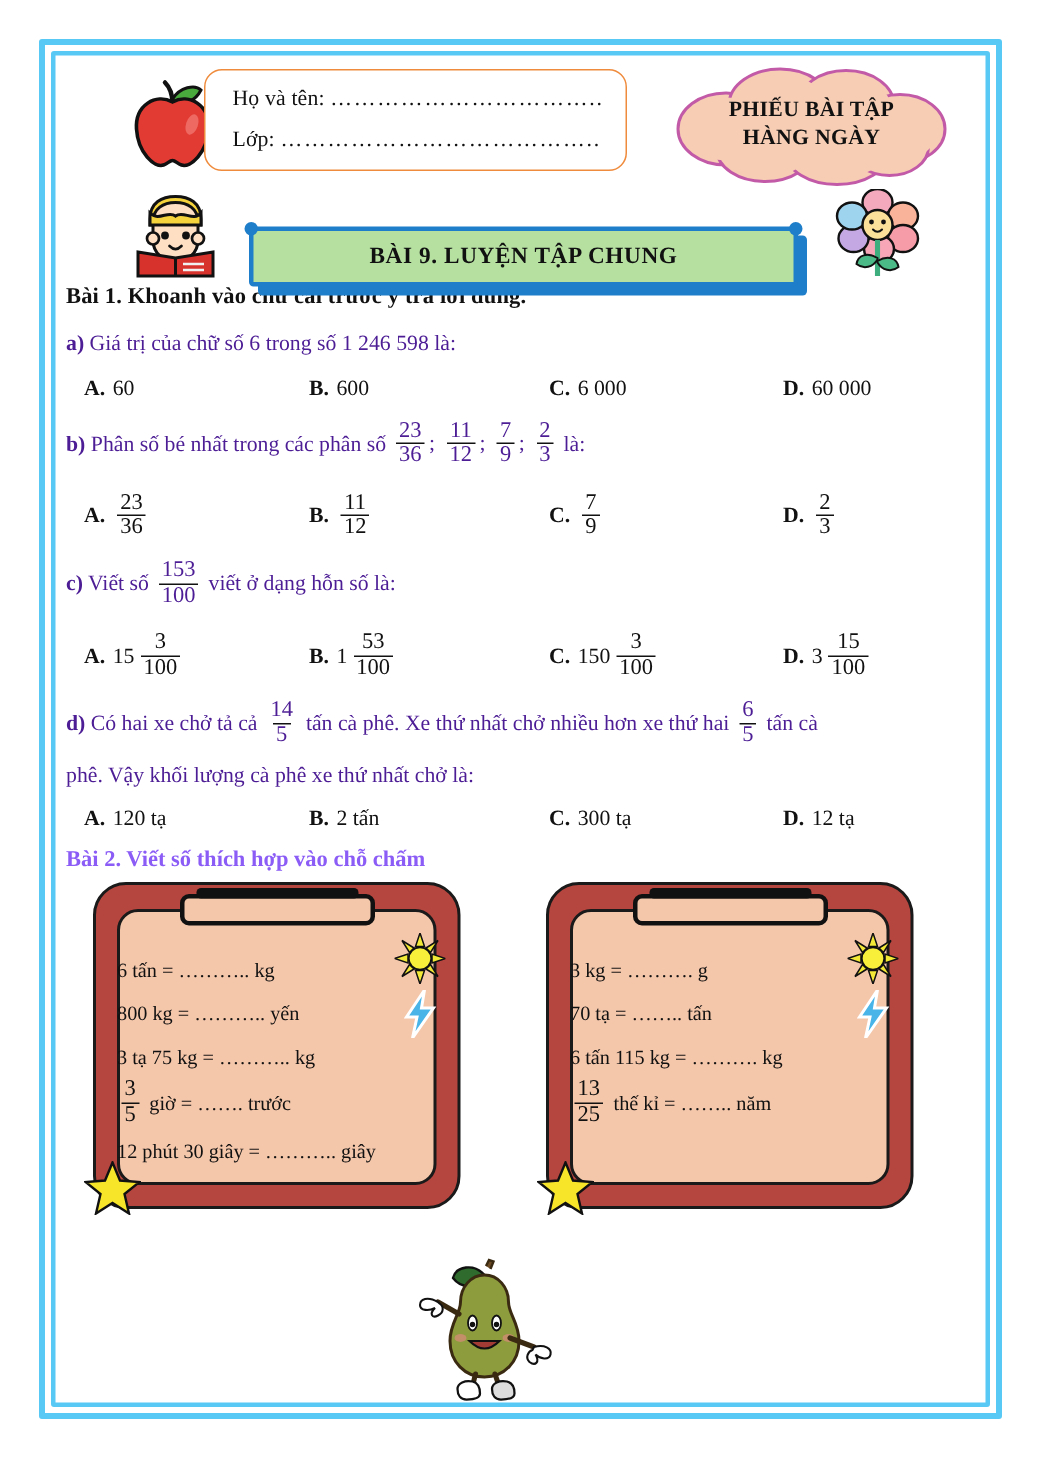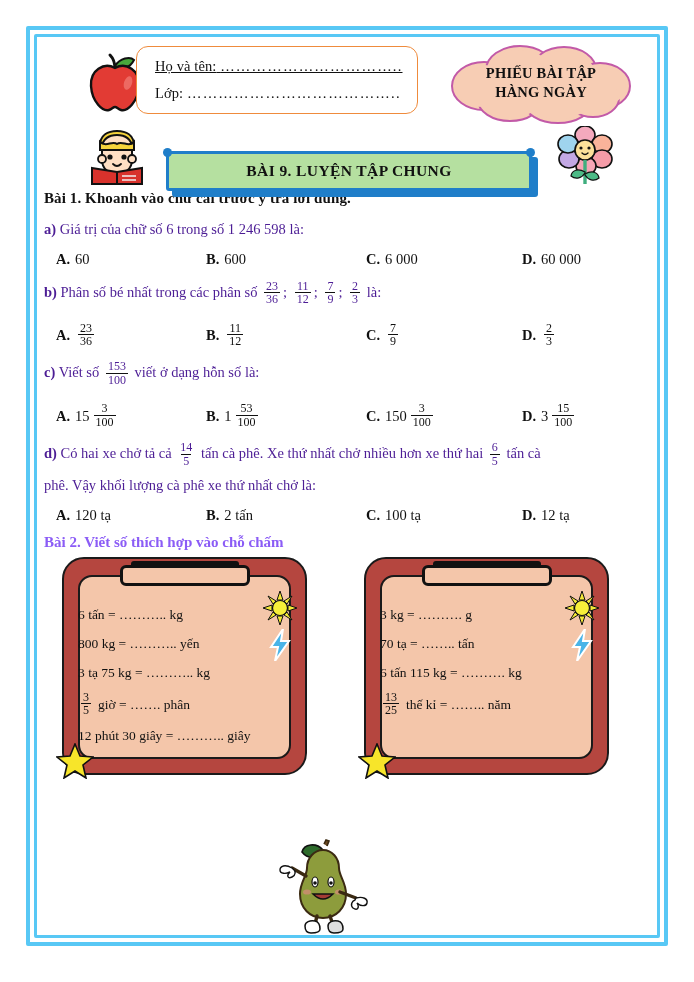--- a/index.html
+++ b/index.html
@@ -56,21 +56,21 @@
     background: #fff;
   }
   .name-line {
     position: absolute;
     left: 18px;
     font-size: 14.5px;
     color: #111;
     white-space: nowrap;
     letter-spacing: .1px;
   }
-  .name-line.l1 { top: 11px; text-decoration: underline; }
+  .name-line.l1 { top: 11px; }
   .name-line.l2 { top: 38px; }
   .dots { letter-spacing: 1.2px; }
 
   .cloud-badge {
     position: absolute;
     left: 404px; top: 0px;
     width: 186px; height: 82px;
   }
   .cloud-badge .cloud-text {
     position: absolute;
@@ -166,21 +166,21 @@
   .opt-row.tall { margin-top: 16px; align-items: flex-start; }
   .opt-row.tall .opt { align-items: center; }
 
   
   .frac {
     display: inline-flex;
     flex-direction: column;
     align-items: center;
     vertical-align: middle;
     margin: 0 3px;
-    font-size: 12px;
+    font-size: 15px;
     line-height: 1.04;
     position: relative;
     top: -1px;
   }
   .frac .num { padding: 0 2px; }
   .frac .den { padding: 0 2px; border-top: 1.2px solid #111; }
   .mixed { display: inline-flex; align-items: center; justify-content: center; }
   .mixed .whole { margin-right: 1px; }
   .inline-sep { margin: 0 1px 0 0; }
 
@@ -530,21 +530,21 @@
       <div class="opt opt-a">
         <span class="lbl">A.</span>
         <span>120 tạ</span>
       </div>
       <div class="opt opt-b">
         <span class="lbl">B.</span>
         <span>2 tấn</span>
       </div>
       <div class="opt opt-c">
         <span class="lbl">C.</span>
-        <span>100 tạ</span>
+        <span>300 tạ</span>
       </div>
       <div class="opt opt-d">
         <span class="lbl">D.</span>
         <span>12 tạ</span>
       </div>
     </div>
 
     <div class="ex2-heading">Bài 2. Viết số thích hợp vào chỗ chấm</div>
 
     <div class="boards">
@@ -557,21 +557,21 @@
 
         <div class="board-lines">
           <div class="board-line">6 tấn = ……….. kg</div>
           <div class="board-line">800 kg = ……….. yến</div>
           <div class="board-line">3 tạ 75 kg = ……….. kg</div>
           <div class="board-line frac-line">
             <span class="frac">
               <span class="num">3</span>
               <span class="den">5</span>
             </span>
-            <span style="margin-left:4px;">giờ = ……. phân</span>
+            <span style="margin-left:4px;">giờ = ……. trước</span>
           </div>
           <div class="board-line">12 phút 30 giây = ……….. giây</div>
         </div>
 
         <svg class="sun-icon" viewBox="0 0 34 34">
           <g stroke="#111" stroke-width="1" fill="#f2e836">
             <path d="M17 0 L20 9 L14 9 Z"></path>
               <path d="M17 34 L14 25 L20 25 Z"></path>
             <path d="M0 17 L9 14 L9 20 Z"></path>
               <path d="M34 17 L25 20 L25 14 Z"></path>

